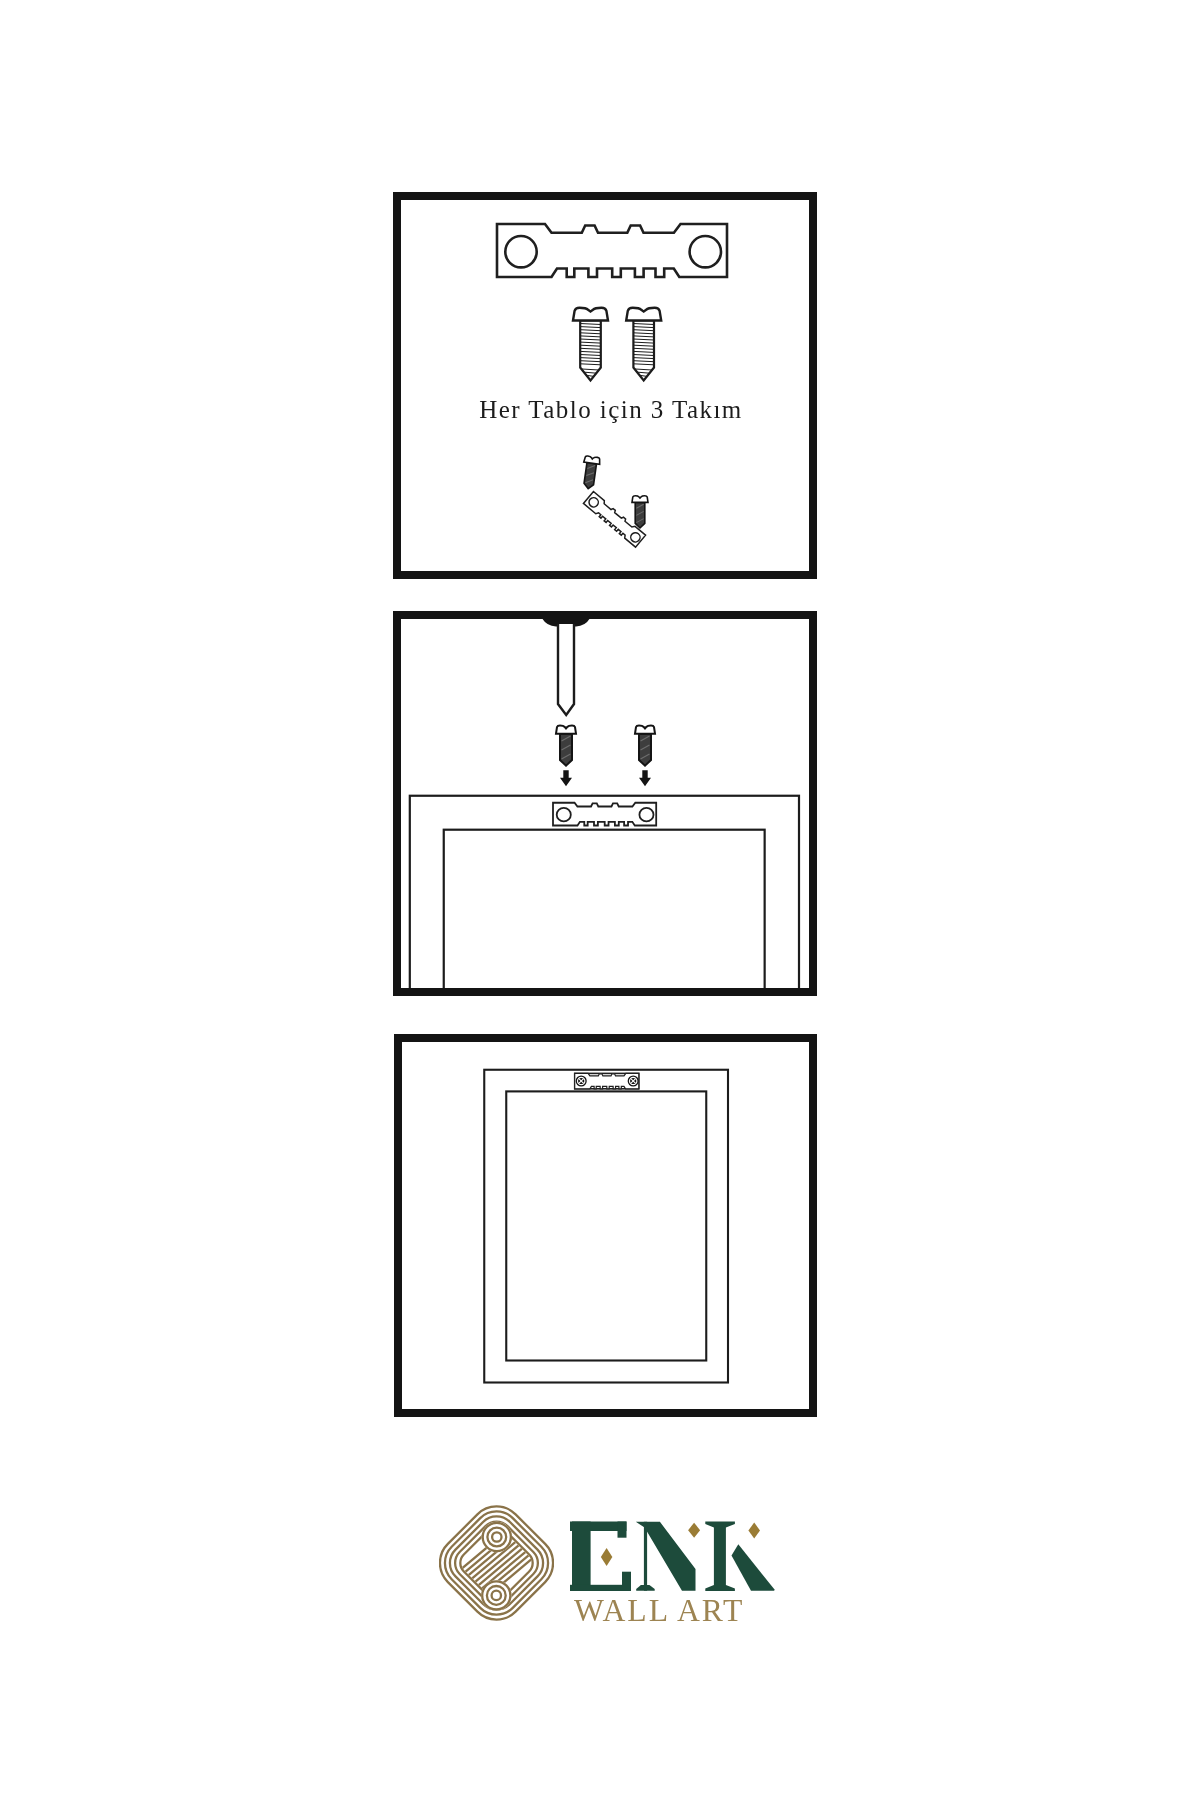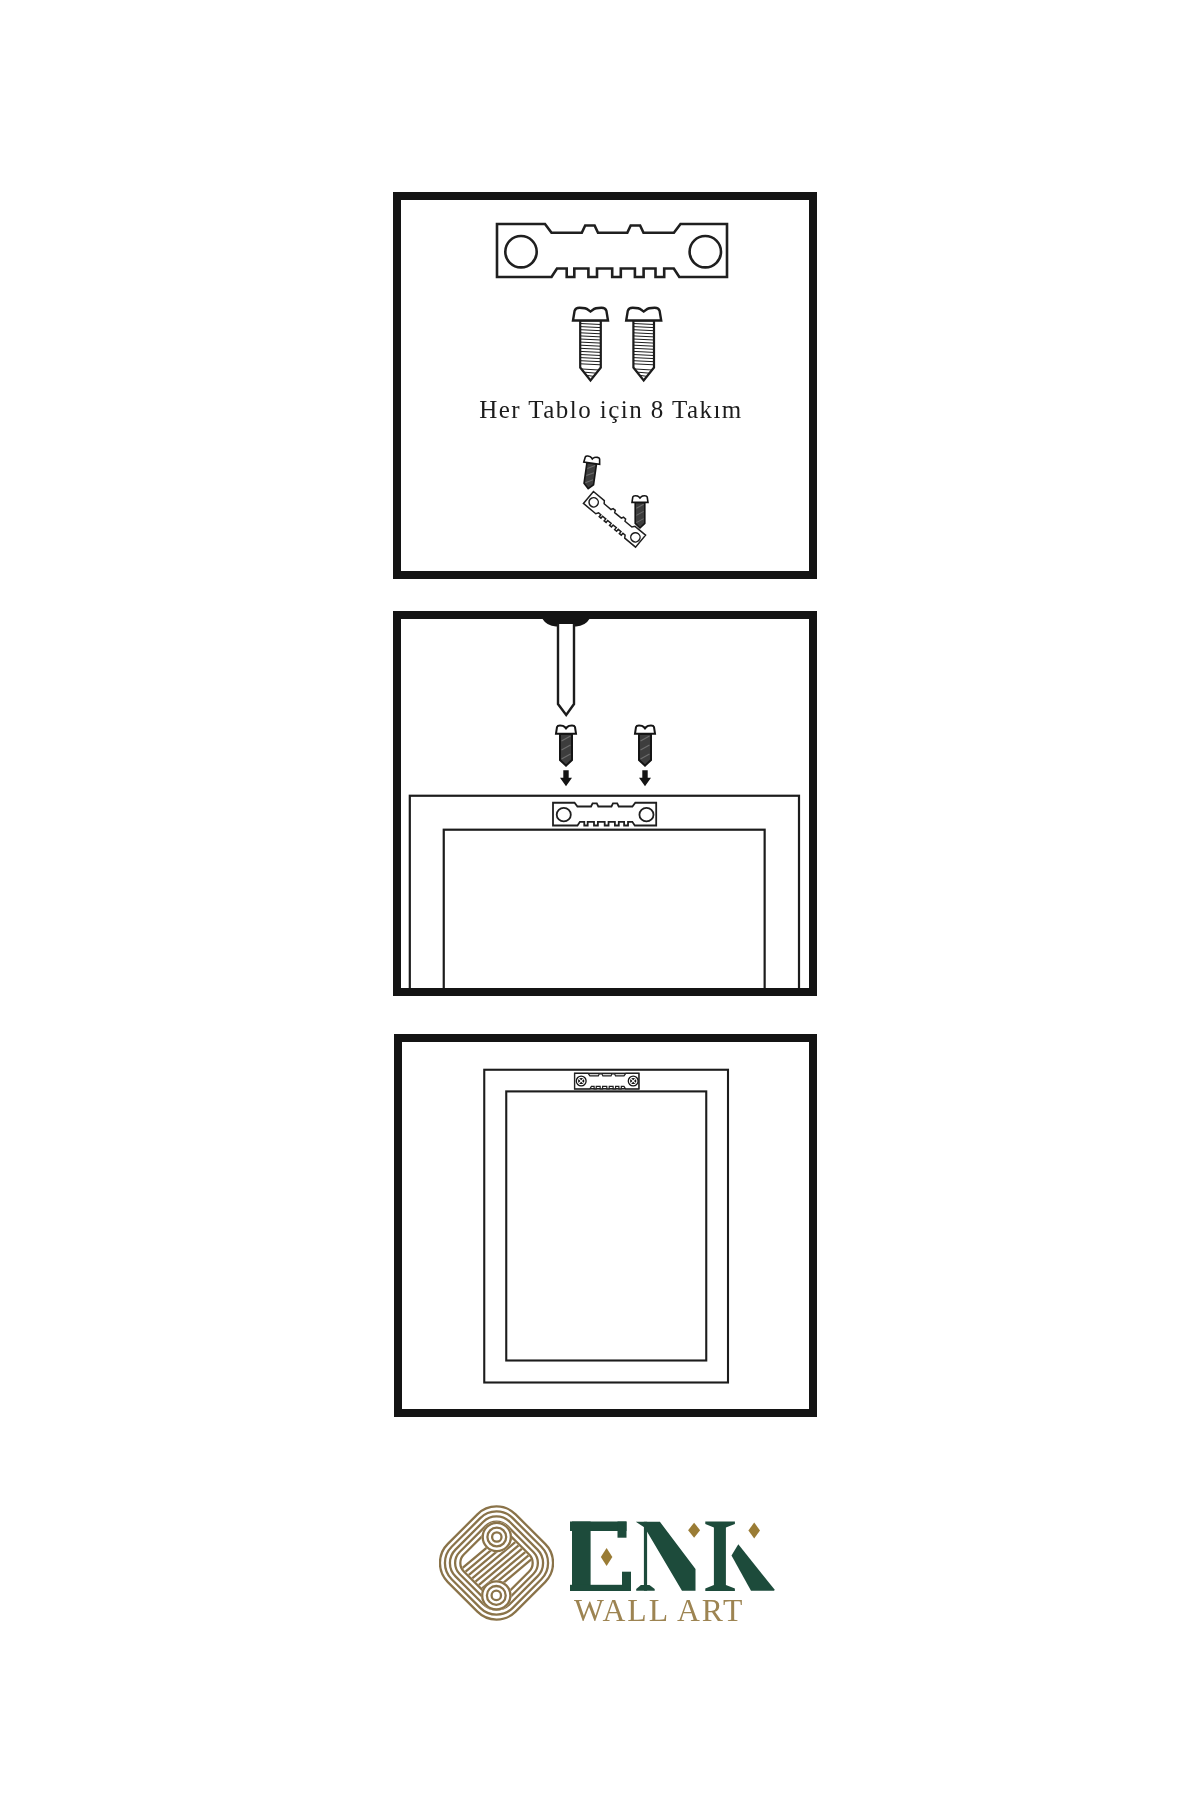--- a/index.html
+++ b/index.html
@@ -79,21 +79,21 @@
   <use href="#lscrew" transform="translate(189.5,107)"></use>
   <use href="#lscrew" transform="translate(242.7,107)"></use>
 
   <g stroke="#1f1f1f" stroke-width="1.5">
     <use href="#platefull" transform="translate(213.5,319.3) rotate(40) scale(0.2957,0.2943) translate(-115,-26.5)"></use>
   </g>
   <use href="#dscrew" transform="translate(191.7,256.3) rotate(8) scale(0.8)"></use>
   <use href="#dscrew" transform="translate(239,295.4) scale(0.8)"></use>
 </svg>
 <div class="abs" style="left:407px;top:396px;width:408px;text-align:center;
-     font-family:'Liberation Serif',serif;font-size:25px;color:#1c1c1c;letter-spacing:1.45px;">Her Tablo için 8 Takım</div>
+     font-family:'Liberation Serif',serif;font-size:25px;color:#1c1c1c;letter-spacing:1.45px;">Her Tablo için 3 Takım</div>
 
 <div class="box" id="box2"></div>
 <svg class="abs" style="left:401px;top:619px" width="408" height="369" viewBox="0 0 408 369">
   <rect x="8.8" y="176.75" width="389.2" height="200" fill="none" stroke="#1c1c1c" stroke-width="2.2"></rect>
   <rect x="42.75" y="210.7" width="320.9" height="165" fill="none" stroke="#1c1c1c" stroke-width="2.2"></rect>
   <g stroke="#1f1f1f" stroke-width="1.8">
     <use href="#platefull" transform="translate(152,183.75) scale(0.4487,0.4292)"></use>
   </g>
 
   <path d="M141,-1 L189,-1 Q185,6.8 175,7.5 L155,7.5 Q145,6.8 141,-1 Z" fill="#141414"></path>

